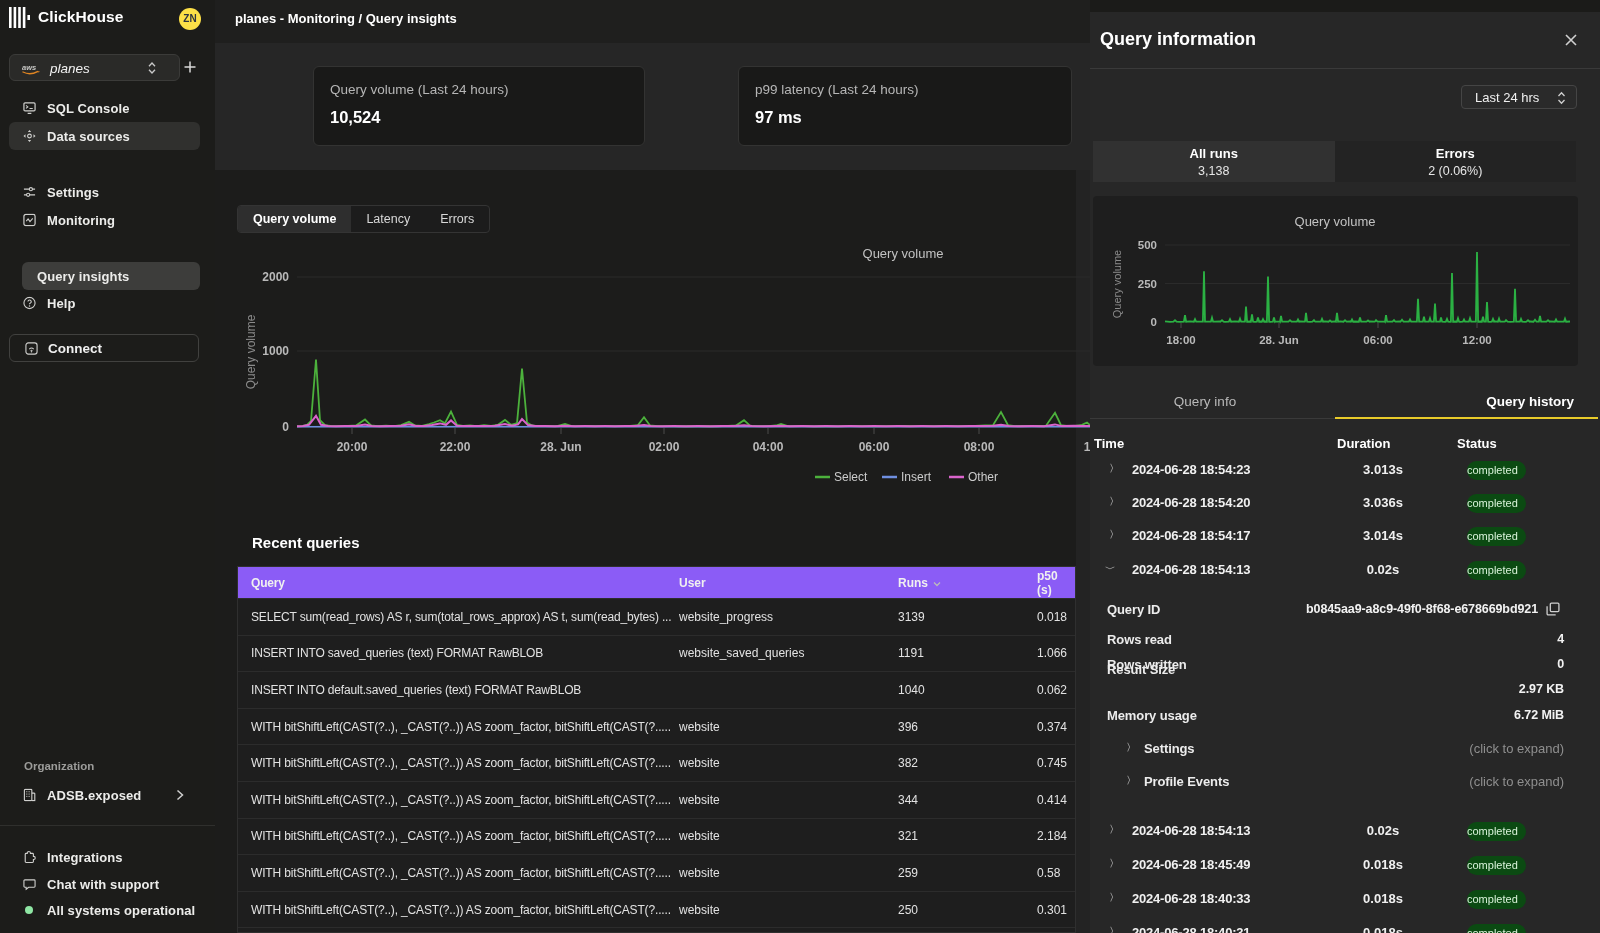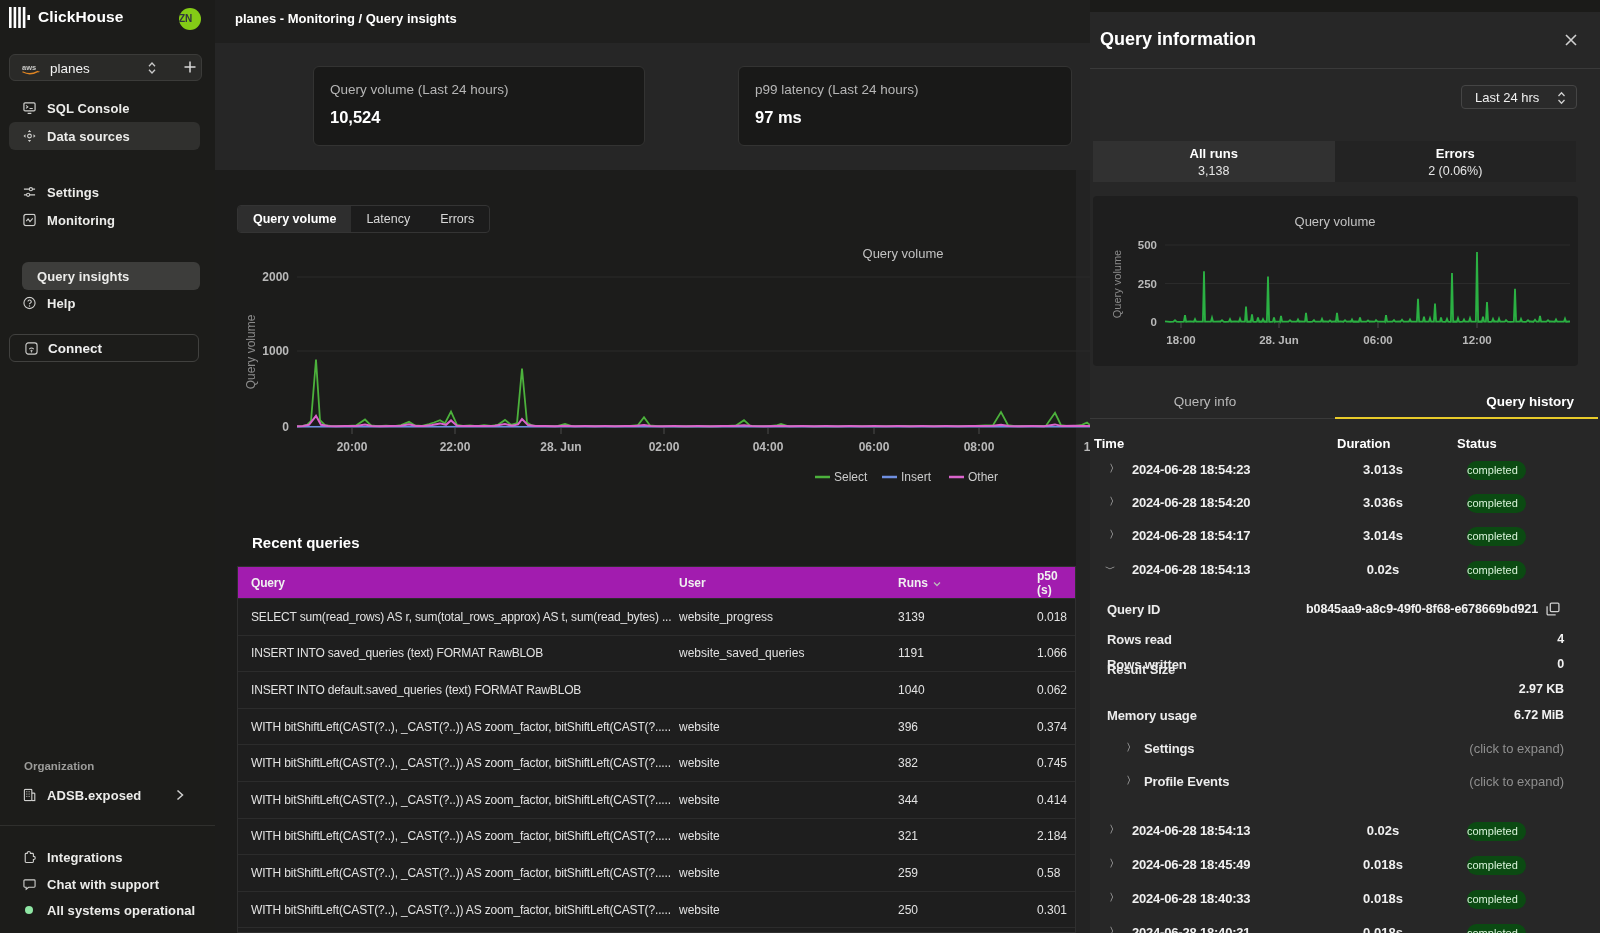--- a/index.html
+++ b/index.html
@@ -23,21 +23,21 @@
   .mcard .t { position:absolute; left:16px; top:15px; color:#b6b6b6; font-size:13.5px; }
   .mcard .v { position:absolute; left:16px; top:41px; color:#fff; font-size:16.5px; font-weight:bold; }
 
   .tabgroup { position:absolute; left:22px; top:205px; height:28px; border:1px solid #343434; border-radius:4px; background:#1c1c1c; display:flex; overflow:hidden; }
   .tabgroup .tab { height:100%; display:flex; align-items:center; justify-content:center; color:#d8d8d8; font-size:12.5px; padding:0 15px; }
   .tabgroup .tab.on { background:#2e2e2e; color:#fff; font-weight:bold; }
 
   
   #rq-title { position:absolute; left:37px; top:534px; color:#fff; font-size:15px; font-weight:bold; }
   #rqtable { position:absolute; left:22px; top:566px; width:839px; height:367px; border:1px solid #2f2f2f; background:#1e1e1e; overflow:hidden; }
-  .thead { height:31px; background:#a21caf; position:relative; }
+  .thead { height:31px; background:#8b5cf6; position:relative; }
   .trow { height:36.6px; border-top:1px solid #2c2c2c; position:relative; background:#1e1e1e; }
   .c1 { position:absolute; left:13px; top:50%; transform:translateY(-50%); width:424px; white-space:nowrap; overflow:hidden; color:#e2e2e2; font-size:12px; letter-spacing:-0.16px;}
   .c2 { position:absolute; left:441px; top:50%; transform:translateY(-50%); color:#e2e2e2; font-size:12px;}
   .c3 { position:absolute; left:660px; top:50%; transform:translateY(-50%); color:#e2e2e2; font-size:12px;}
   .c4 { position:absolute; left:751px; top:50%; transform:translateY(-50%); color:#e2e2e2; font-size:12px;padding-left:48px;}
   .thead .c1,.thead .c2,.thead .c3,.thead .c4 { color:#f0f0f0; font-weight:bold; }
 
   
   #panel { position:absolute; left:1090px; top:0; width:510px; height:933px; background:#272727;margin-top:12px; }
   #ptitle { position:absolute; left:10px; top:17px; color:#fff; font-size:18px; font-weight:bold; }
@@ -72,23 +72,23 @@
   <div id="sidebar">
 
     <svg class="abs" style="left:9px;top:7px;" width="21" height="21" viewBox="0 0 21 21">
       <rect x="0" y="0" width="2.6" height="21" fill="#fff"></rect>
       <rect x="4.6" y="0" width="2.6" height="21" fill="#fff"></rect>
       <rect x="9.2" y="0" width="2.6" height="21" fill="#fff"></rect>
       <rect x="13.8" y="0" width="2.6" height="21" fill="#fff"></rect>
       <rect x="18.4" y="8" width="2.6" height="5" fill="#fff"></rect>
     </svg>
     <div class="abs" style="left:38px;top:8px;color:#fff;font-size:15.5px;font-weight:bold;letter-spacing:0.1px;">ClickHouse</div>
-    <div class="abs" style="left:179px;top:8px;width:22px;height:22px;border-radius:50%;background:#84cc16;color:#30353f;font-size:10px;font-weight:bold;text-align:left;line-height:22px;">ZN</div>
-
-    <div class="abs" style="left:9px;top:54px;width:193px;height:27px;background:#2a2a28;border:1px solid #3b3b39;border-radius:6px;">
+    <div class="abs" style="left:179px;top:8px;width:22px;height:22px;border-radius:50%;background:#fde047;color:#30353f;font-size:10px;font-weight:bold;text-align:center;line-height:22px;">ZN</div>
+
+    <div class="abs" style="left:9px;top:54px;width:171px;height:27px;background:#2a2a28;border:1px solid #3b3b39;border-radius:6px;font-style:italic;">
       <svg class="abs" style="left:12px;top:8px;" width="19" height="12" viewBox="0 0 19 12">
         <text x="0" y="7" font-size="7.5" font-weight="bold" fill="#c8c8c6" font-family="Liberation Sans">aws</text>
         <path d="M1 9 Q8 12.6 15.5 8.6" fill="none" stroke="#e08522" stroke-width="1.4" stroke-linecap="round"></path>
         <path d="M15.8 8.4 l1.8 -0.5 l-0.7 1.8 z" fill="#e08522"></path>
       </svg>
       <span class="abs" style="left:40px;top:6px;color:#f2f2f2;font-size:13.5px;">planes</span>
       <svg class="abs" style="left:137px;top:6px;" width="10" height="14" viewBox="0 0 10 14">
           <path d="M2 5.2 L5 2 L8 5.2 M2 8.8 L5 12 L8 8.8" fill="none" stroke="#c9c9c9" stroke-width="1.3"></path>
         </svg>
     </div>

